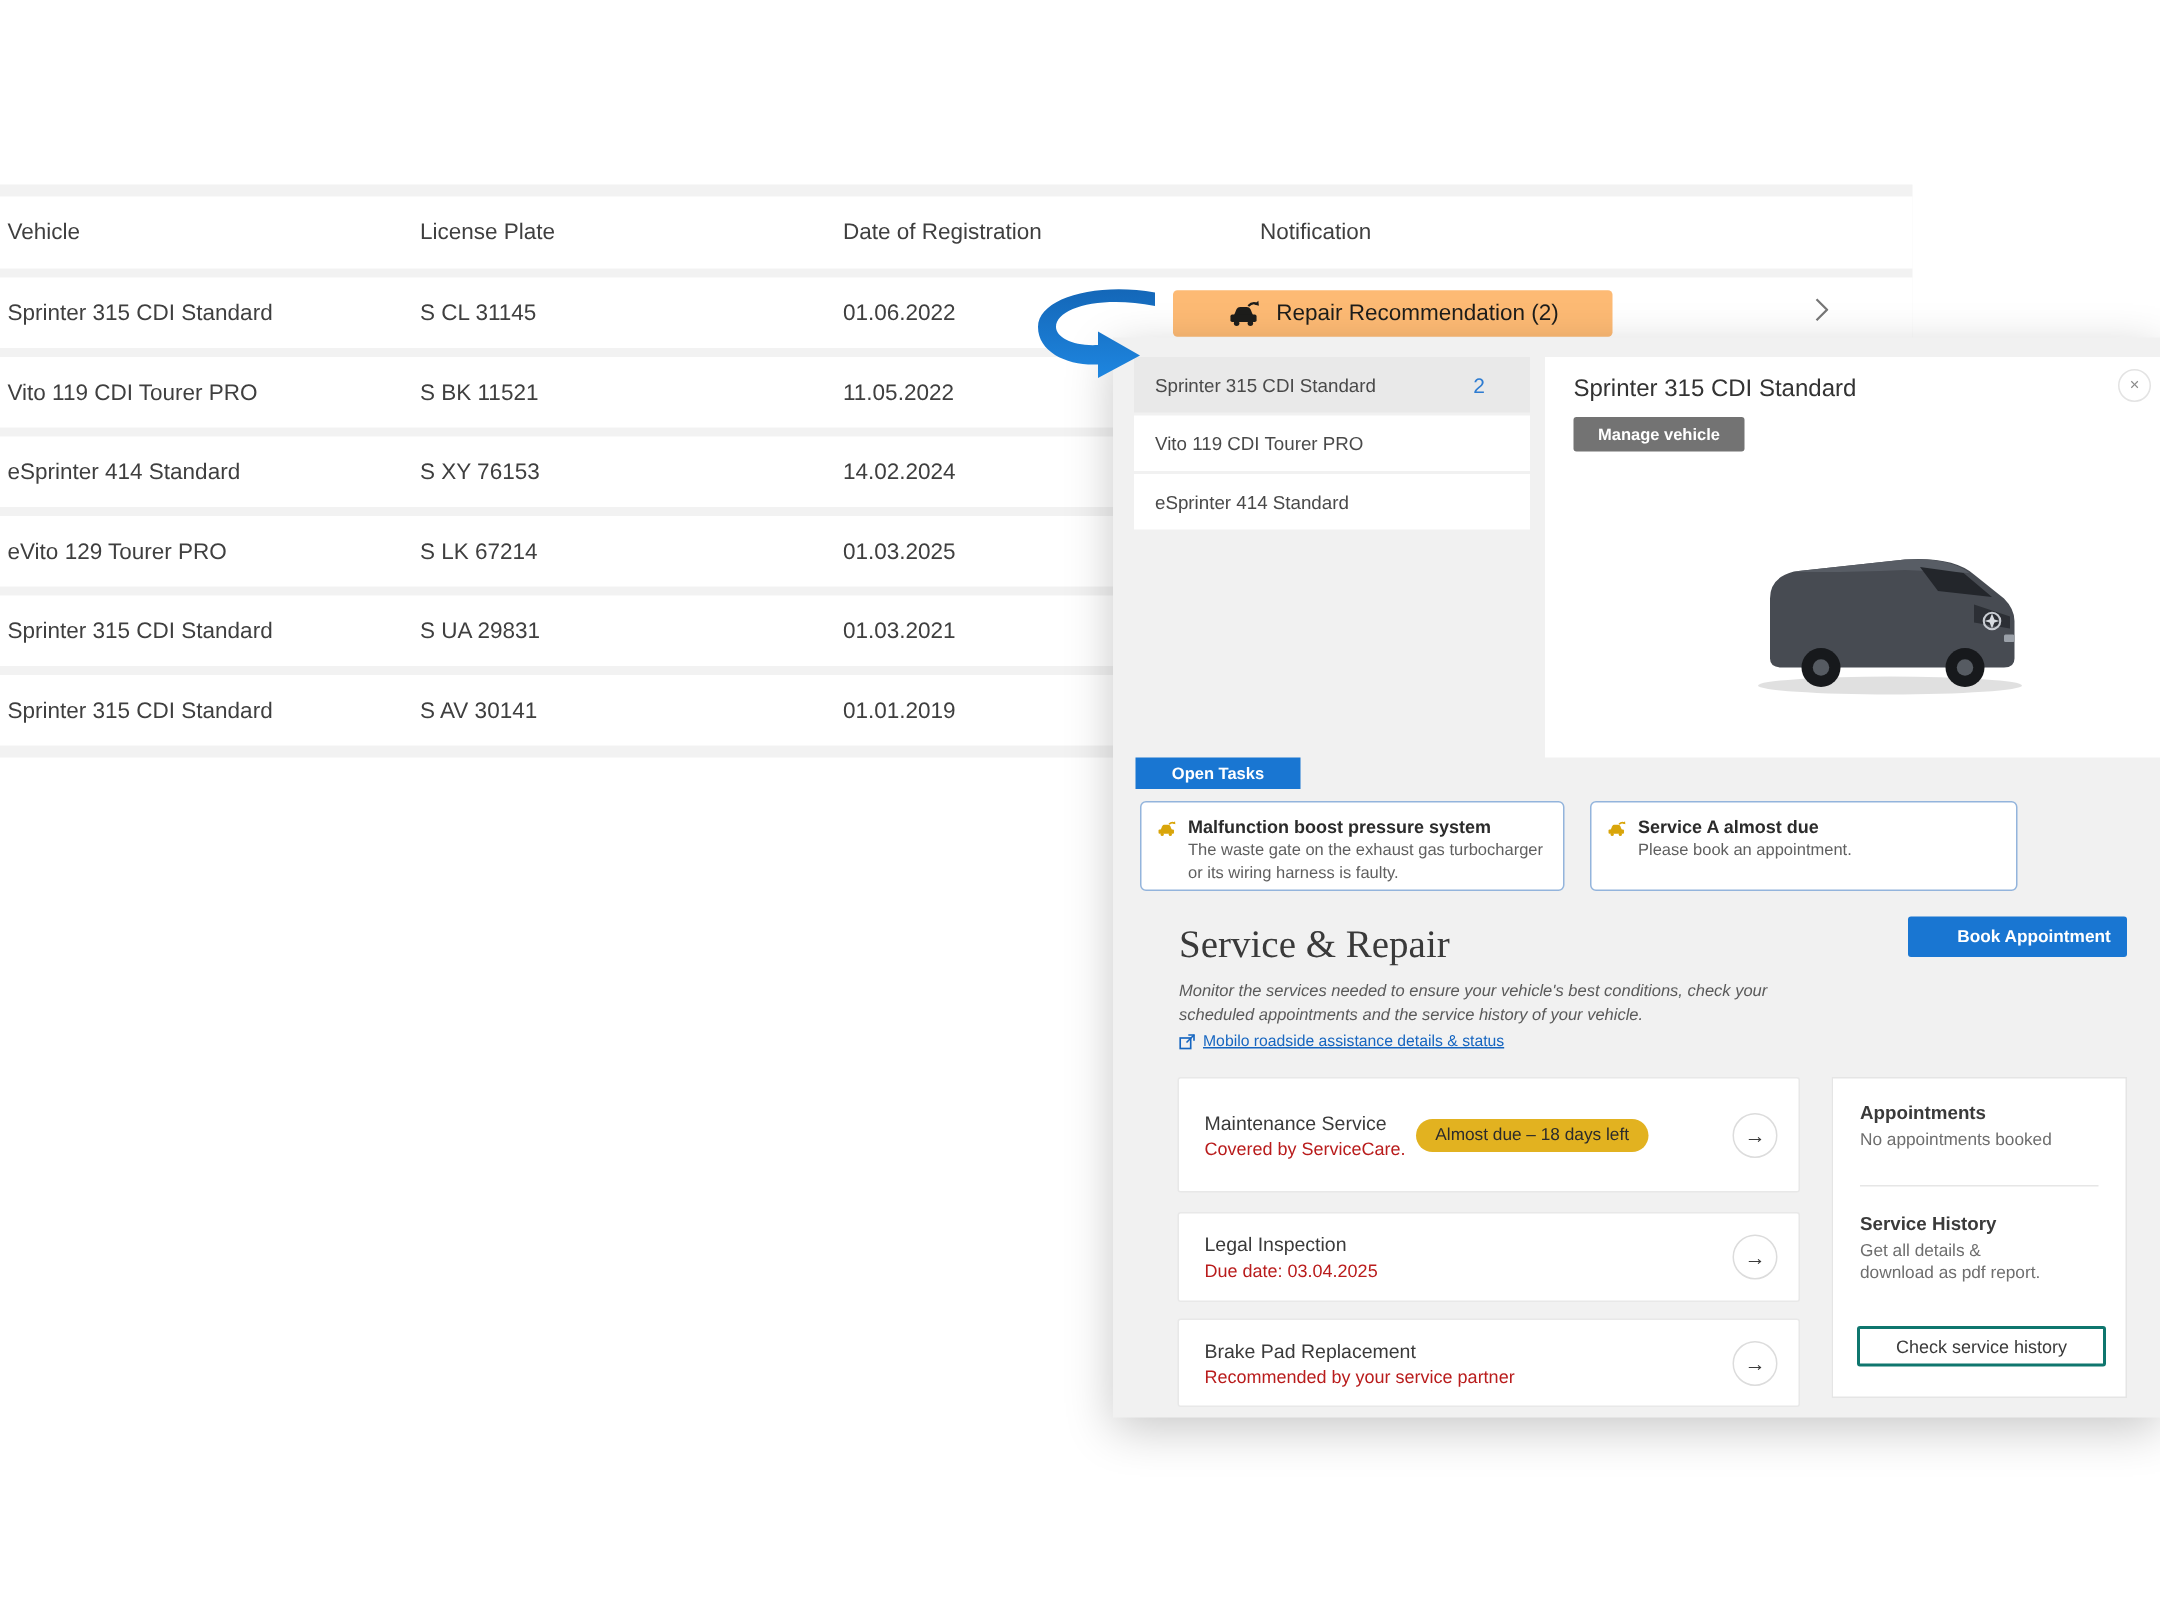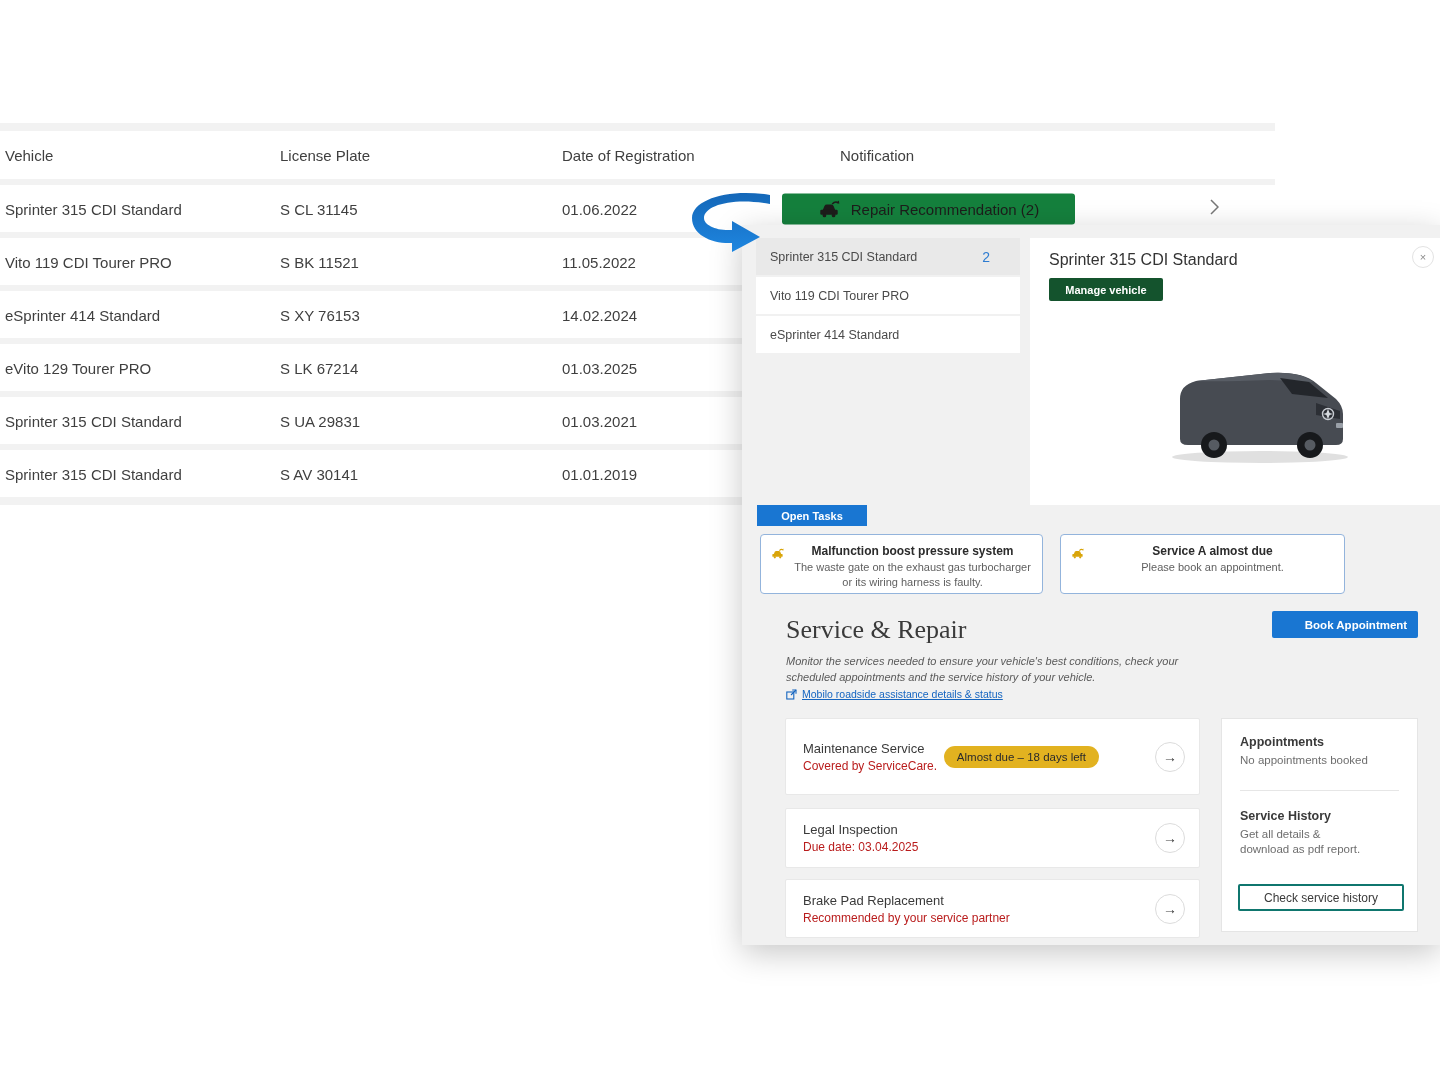--- a/index.html
+++ b/index.html
@@ -9,50 +9,50 @@
   
   .table-wrap { position:absolute; left:0; top:123px; width:1275px; height:382px; background:#f2f2f2; padding-top:8px; }
   .t-header { position:relative; height:48px; background:#ffffff; margin-bottom:1px; }
   .t-row { position:relative; height:47px; background:#ffffff; margin-top:6px; }
   .t-row:first-of-type { margin-top:0; }
   .cell { position:absolute; top:50%; transform:translateY(-50%); font-size:15px; color:#3f3f3f; white-space:nowrap; }
   .c1 { left:5px; } .c2 { left:280px; } .c3 { left:562px; } .c4h { left:840px; }
   .chev { position:absolute; left:1210px; top:50%; transform:translateY(-50%); cursor:pointer; }
 
   .repair-btn { position:absolute; left:782px; top:50%; transform:translateY(-50%); width:293px; height:31px;
-    background:#15803d; border:none; border-radius:3px; display:flex; align-items:center; justify-content:center;
+    background:#fdba74; border:none; border-radius:3px; display:flex; align-items:center; justify-content:center;
     gap:11px; font-size:15px; color:#1d1d1b; font-family:"Liberation Sans",sans-serif; cursor:pointer; }
 
   
   .panel { position:absolute; left:742px; top:225px; width:698px; height:720px; background:#f1f1f1;
     box-shadow:0 8px 30px rgba(0,0,0,.22); z-index:10; }
 
   .vlist { position:absolute; left:14px; top:13px; width:264px; }
   .vitem { position:relative; height:37px; margin-bottom:2px; background:#ffffff; display:flex; align-items:center;
     padding:0 30px 0 14px; cursor:pointer; }
   .vitem.sel { background:#e9e9e9; }
   .vitem .vlabel { font-size:12.5px; color:#4a4a4a; flex:1; white-space:nowrap; overflow:hidden; }
   .vitem .vbadge { font-size:14px; color:#2e7cd1; }
 
   .vcard { position:absolute; left:288px; top:13px; width:410px; height:267px; background:#ffffff; }
   .vcard-title { position:absolute; left:19px; top:13px; font-size:16px; color:#333; white-space:nowrap; }
-  .manage-btn { position:absolute; left:19px; top:40px; width:114px; height:23px; background:#14532d; color:#fff;
+  .manage-btn { position:absolute; left:19px; top:40px; width:114px; height:23px; background:#737373; color:#fff;
     border:none; border-radius:2px; font-size:11px; font-weight:bold; font-family:"Liberation Sans",sans-serif; cursor:pointer; }
   .close-btn { position:absolute; right:6px; top:8px; width:22px; height:22px; border:1px solid #e3e3e3; background:#fff;
     border-radius:50%; display:flex; align-items:center; justify-content:center; font-size:11px; color:#8a8a8a; cursor:pointer; }
   .van { position:absolute; left:120px; top:115px; }
 
   .open-tasks { position:absolute; left:15px; top:280px; width:110px; height:21px; background:#1976d2; color:#fff;
     border:none; font-size:11px; font-weight:bold; font-family:"Liberation Sans",sans-serif; cursor:pointer; }
 
   .task-card { position:absolute; top:309px; height:60px; background:#fff; border:1px solid #93b4dc; border-radius:4px;
     padding:9px 10px 8px 10px; cursor:pointer; }
   .task-card.t0 { left:18px; width:283px; }
   .task-card.t1 { left:318px; width:285px; }
-  .task-inner { display:flex; gap:8px;text-align:center; }
+  .task-inner { display:flex; gap:8px; }
   .task-icon { flex:0 0 13px; padding-top:1px; }
   .task-title { font-size:12px; font-weight:bold; color:#2b2b2b; margin-bottom:2px; white-space:nowrap; }
   .task-body { font-size:11px; color:#5f5f5f; line-height:14.5px; width:241px; }
 
   .sr-title { position:absolute; left:44px; top:390px; font-family:"Liberation Serif", serif; font-size:26px; color:#3a3a3a; font-weight:400; }
   .book-btn { position:absolute; left:530px; top:386px; width:146px; height:27px; background:#1976d2; color:#fff; border:none;
     border-radius:2px; font-size:11.5px; font-weight:bold; font-family:"Liberation Sans",sans-serif; cursor:pointer;padding-left:22px; }
   .sr-desc { position:absolute; left:44px; top:428px; width:430px; font-size:11px; line-height:16px; color:#5a5a5a;font-style:italic; }
   .sr-link { position:absolute; left:44px; top:463px; display:flex; align-items:center; gap:5px; cursor:pointer; }
   .sr-link span { font-size:10.5px; color:#1565c0; text-decoration:underline; white-space:nowrap; }

